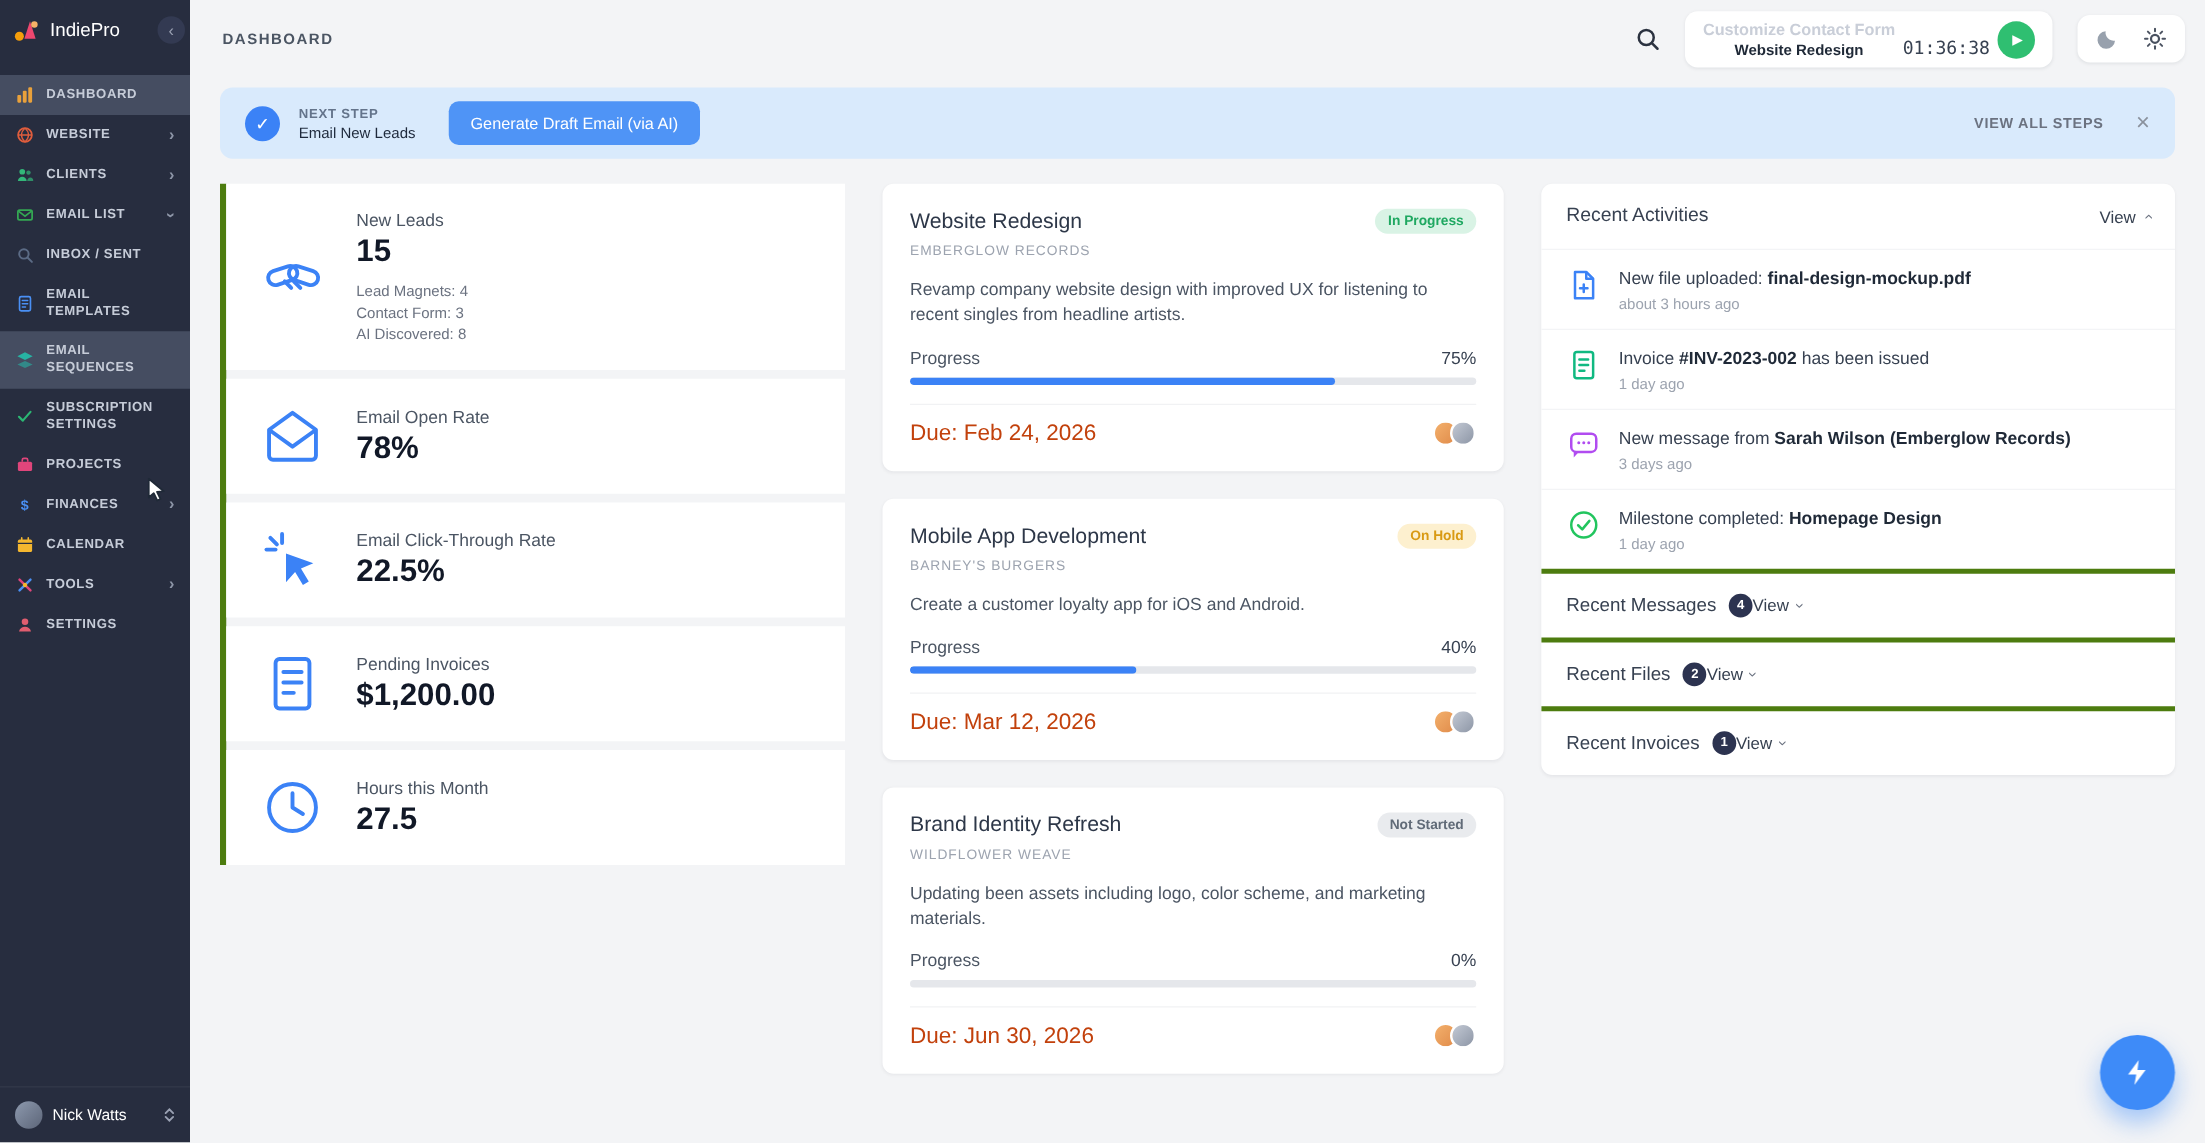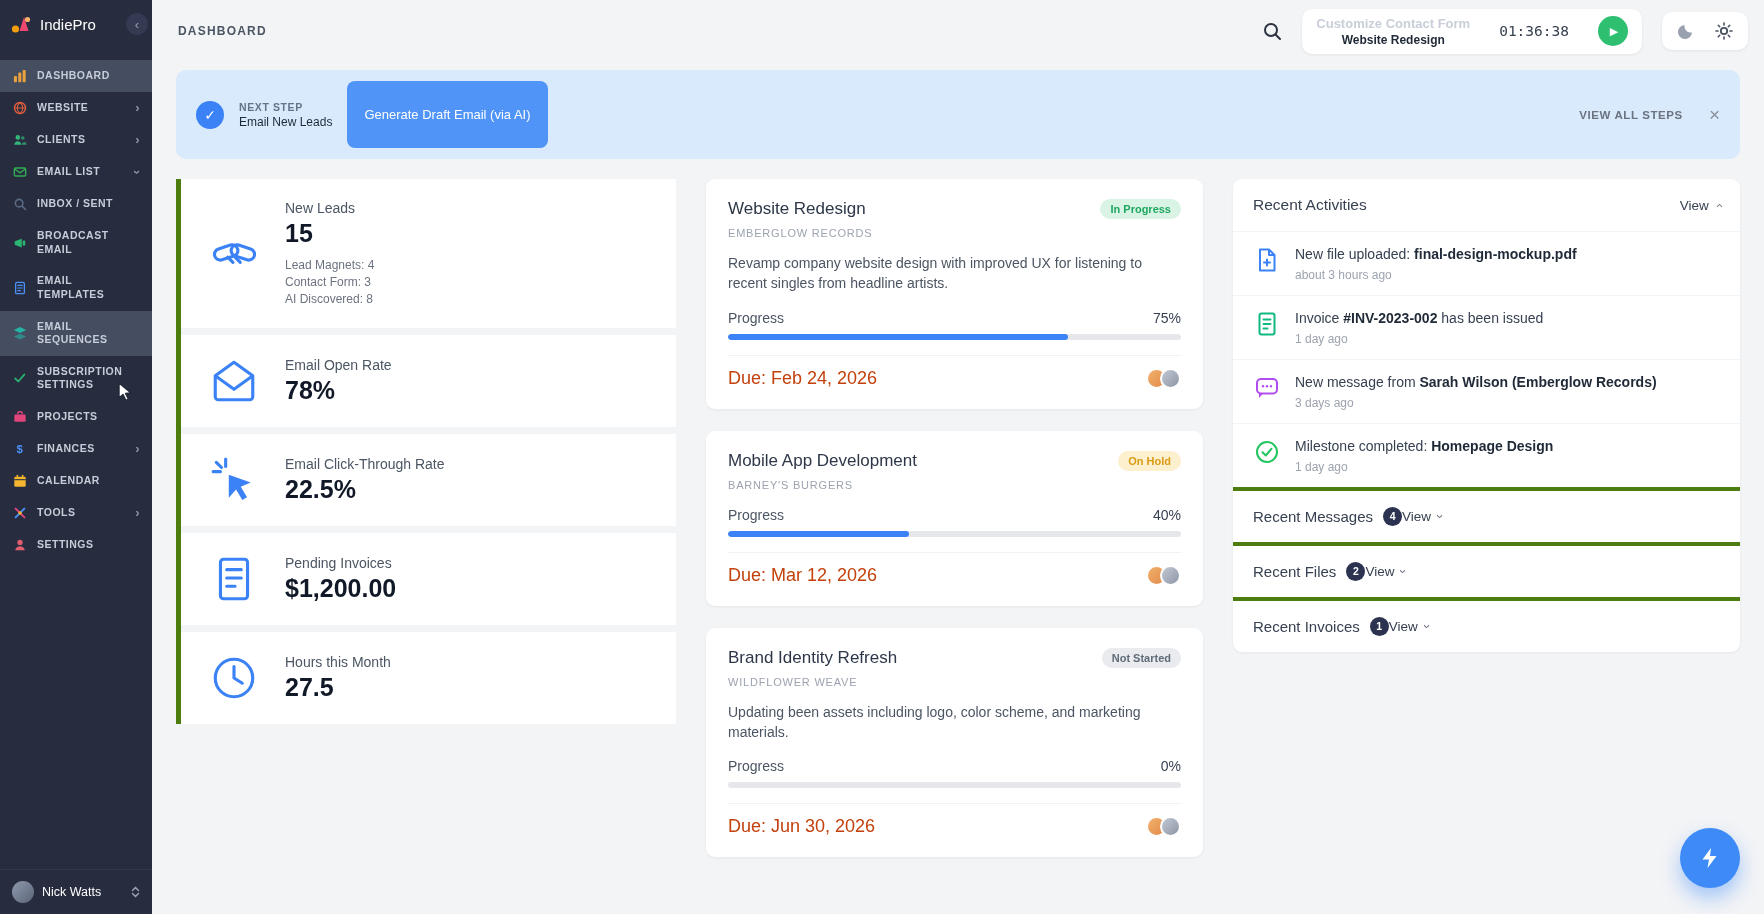--- a/index.html
+++ b/index.html
@@ -20,34 +20,34 @@
   .user-row{display:flex;align-items:center;gap:8px;padding:11px 12px;font-size:12.5px;color:#fff;border-top:1px solid rgba(255,255,255,.06)}
   .user-avatar{width:22px;height:22px;border-radius:50%;background:linear-gradient(135deg,#8d99ae,#5c6578);flex-shrink:0}
   .user-caret{margin-left:auto;display:flex;flex-direction:column;gap:1px}
 
   
   .main{flex:1;display:flex;flex-direction:column;min-width:0}
   .topbar{height:62px;display:flex;align-items:center;padding:0 16px 0 26px;gap:22px;flex-shrink:0}
   .breadcrumb{font-size:12px;font-weight:bold;letter-spacing:1.2px;color:#4b5563}
   .topbar-right{margin-left:auto;display:flex;align-items:center;gap:20px}
   .icon-btn{background:none;border:none;cursor:pointer;display:flex;align-items:center}
-  .timer-card{background:#fff;border-radius:10px;padding:7px 14px;display:flex;align-items:center;gap:29px;box-shadow:0 1px 3px rgba(16,24,40,.08)}
+  .timer-card{background:#fff;border-radius:10px;padding:7px 14px;display:flex;align-items:flex-end;gap:6px;box-shadow:0 1px 3px rgba(16,24,40,.08)}
   .timer-text{display:flex;flex-direction:column;align-items:center;gap:2px}
   .timer-task{font-size:13px;font-weight:bold;color:#c9ced8}
   .timer-project{font-size:12px;font-weight:bold;color:#1f2937}
   .timer-time{font-size:14.5px;color:#374151;font-family:"DejaVu Sans Mono",monospace}
   .play-btn{width:30px;height:30px;border-radius:50%;background:#2fbf71;border:none;color:#fff;font-size:11px;display:flex;align-items:center;justify-content:center;cursor:pointer;padding-left:2px}
   .theme-card{background:#fff;border-radius:10px;padding:10px 15px;display:flex;gap:20px;align-items:center;box-shadow:0 1px 3px rgba(16,24,40,.08)}
 
   
   .banner{margin:8px 24px 20px;background:#d9eafc;border-radius:10px;display:flex;align-items:center;gap:15px;padding:11px 20px}
   .banner-check{width:28px;height:28px;border-radius:50%;background:#3b82f6;color:#fff;display:flex;align-items:center;justify-content:center;font-size:14px;flex-shrink:0}
   .banner-label{font-size:10.5px;font-weight:bold;color:#64748b;letter-spacing:.6px}
   .banner-title{font-size:12px;font-weight:500;color:#1e293b;margin-top:2px}
-  .banner-cta{background:#4f94f6;color:#fff;border:none;border-radius:8px;padding:26px 17px;font-size:13px;cursor:pointer;font-family:inherit}
+  .banner-cta{background:#4f94f6;color:#fff;border:none;border-radius:8px;padding:10px 17px;font-size:13px;margin-left:12px;cursor:pointer;font-family:inherit}
   .banner-right{margin-left:auto;display:flex;align-items:center;gap:26px}
   .view-all{font-size:11.5px;font-weight:bold;color:#6b7280;letter-spacing:.6px;cursor:pointer}
   .banner-x{color:#8a919c;font-size:19px;background:none;border:none;cursor:pointer;line-height:1}
 
   
   .content{display:flex;gap:30px;padding:0 24px;align-items:flex-start;flex:1;min-height:0}
 
   .stats-col{width:500px;flex-shrink:0;border-left:5px solid #4d7c0f;display:flex;flex-direction:column;gap:7px}
   .stat-row{background:#fff;display:flex;align-items:center;gap:24px;padding:21px 26px}
   .stat-icon{width:54px;flex-shrink:0;display:flex;justify-content:center}
@@ -160,29 +160,20 @@
         <span class="nav-ic">
             <svg width="14" height="14" viewBox="0 0 16 16">
               <circle cx="7" cy="7" r="4.3" fill="none" stroke="#5b6b85" stroke-width="1.8"></circle>
               <line x1="10.3" y1="10.3" x2="14.3" y2="14.3" stroke="#5b6b85" stroke-width="1.8" stroke-linecap="round"></line>
             </svg>
           </span>
         <span>INBOX / SENT</span>
       </div>
       <div class="nav-item">
         <span class="nav-ic">
-            <svg width="14" height="14" viewBox="0 0 16 16" fill="#2bb673">
-              <path d="M2 6v4l8 3V3z"></path>
-              <rect x="11" y="5" width="3" height="6" rx="1.2"></rect>
-            </svg>
-          </span>
-        <span>BROADCAST EMAIL</span>
-      </div>
-      <div class="nav-item">
-        <span class="nav-ic">
             <svg width="14" height="14" viewBox="0 0 16 16">
               <rect x="3" y="1.5" width="10" height="13" rx="1.5" fill="none" stroke="#4a90f5" stroke-width="1.5"></rect>
               <path d="M5.5 5h5M5.5 8h5M5.5 11h3" stroke="#4a90f5" stroke-width="1.3" stroke-linecap="round"></path>
             </svg>
           </span>
         <span>EMAIL TEMPLATES</span>
       </div>
       <div class="nav-item active">
         <span class="nav-ic">
             <svg width="14" height="14" viewBox="0 0 16 16" fill="#27b3a3">
@@ -419,20 +410,21 @@
               </span>
           </div>
         </div>
 
         <div class="project-card">
           <div class="pc-head">
             <div class="pc-title">Mobile App Development</div>
             <span class="badge yellow">On Hold</span>
           </div>
           <div class="pc-client">BARNEY'S BURGERS</div>
+          <div class="pc-desc">Create a customer loyalty app for iOS and Android.</div>
           <div class="pc-progress-row">
             <span>Progress</span>
             <span class="pc-pct">40%</span>
           </div>
           <div class="bar">
               <div class="fill" style="width: 40%;"></div>
             </div>
           <div class="pc-foot">
             <span class="pc-due">Due: Mar 12, 2026</span>
             <span class="avatars">

